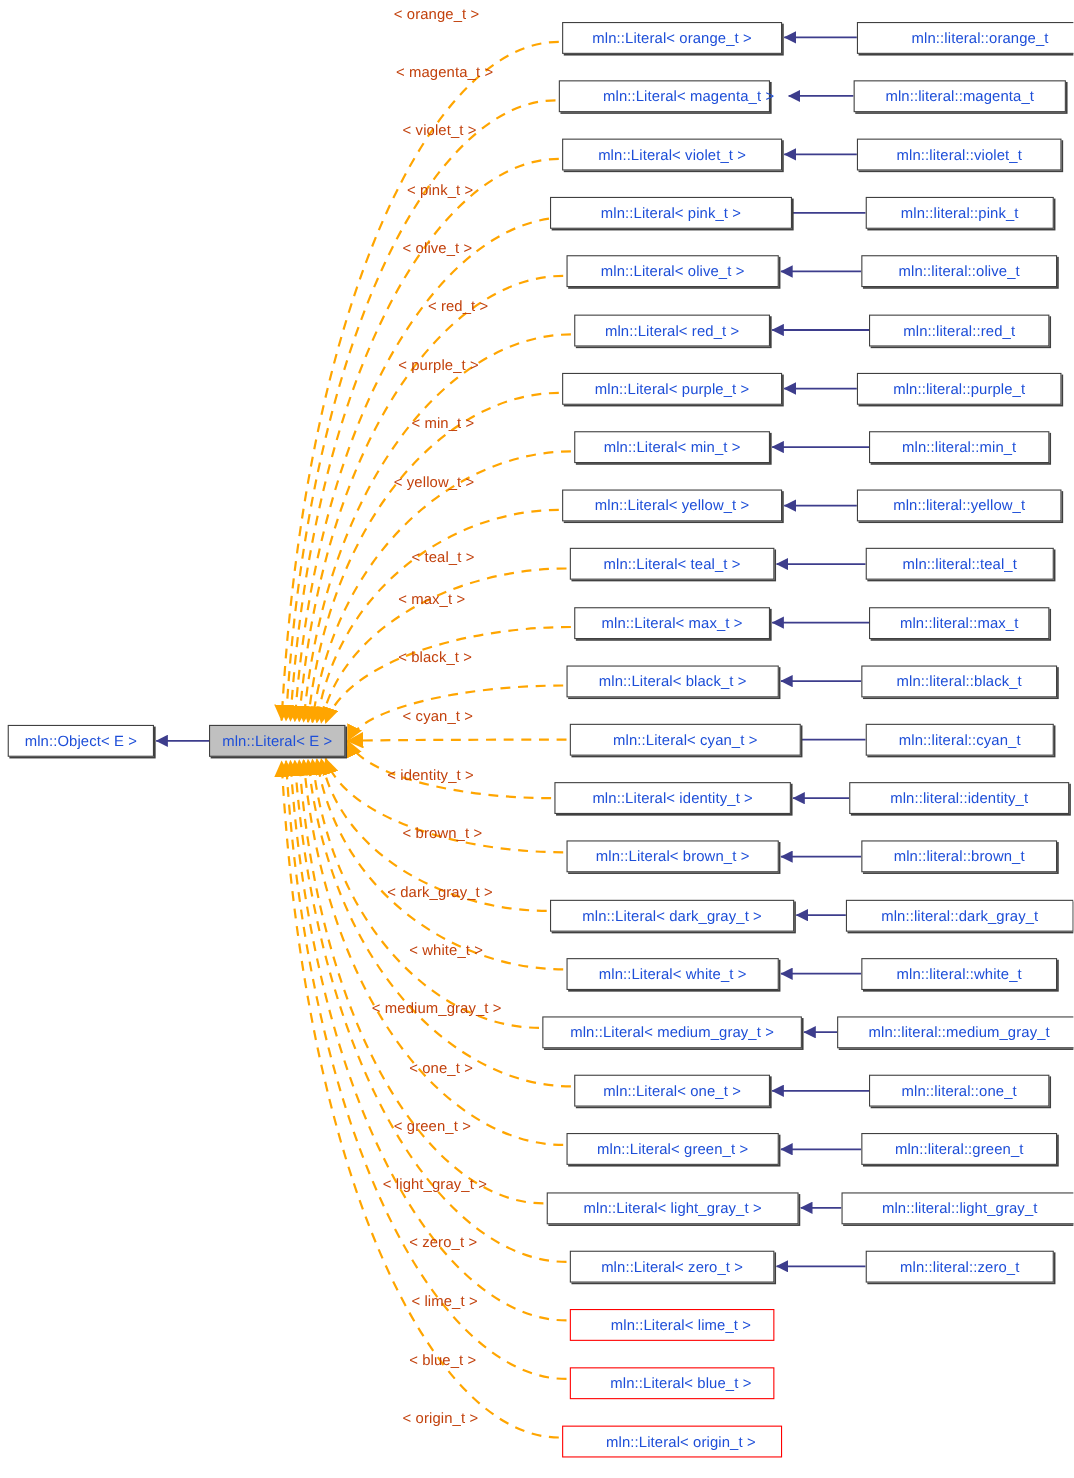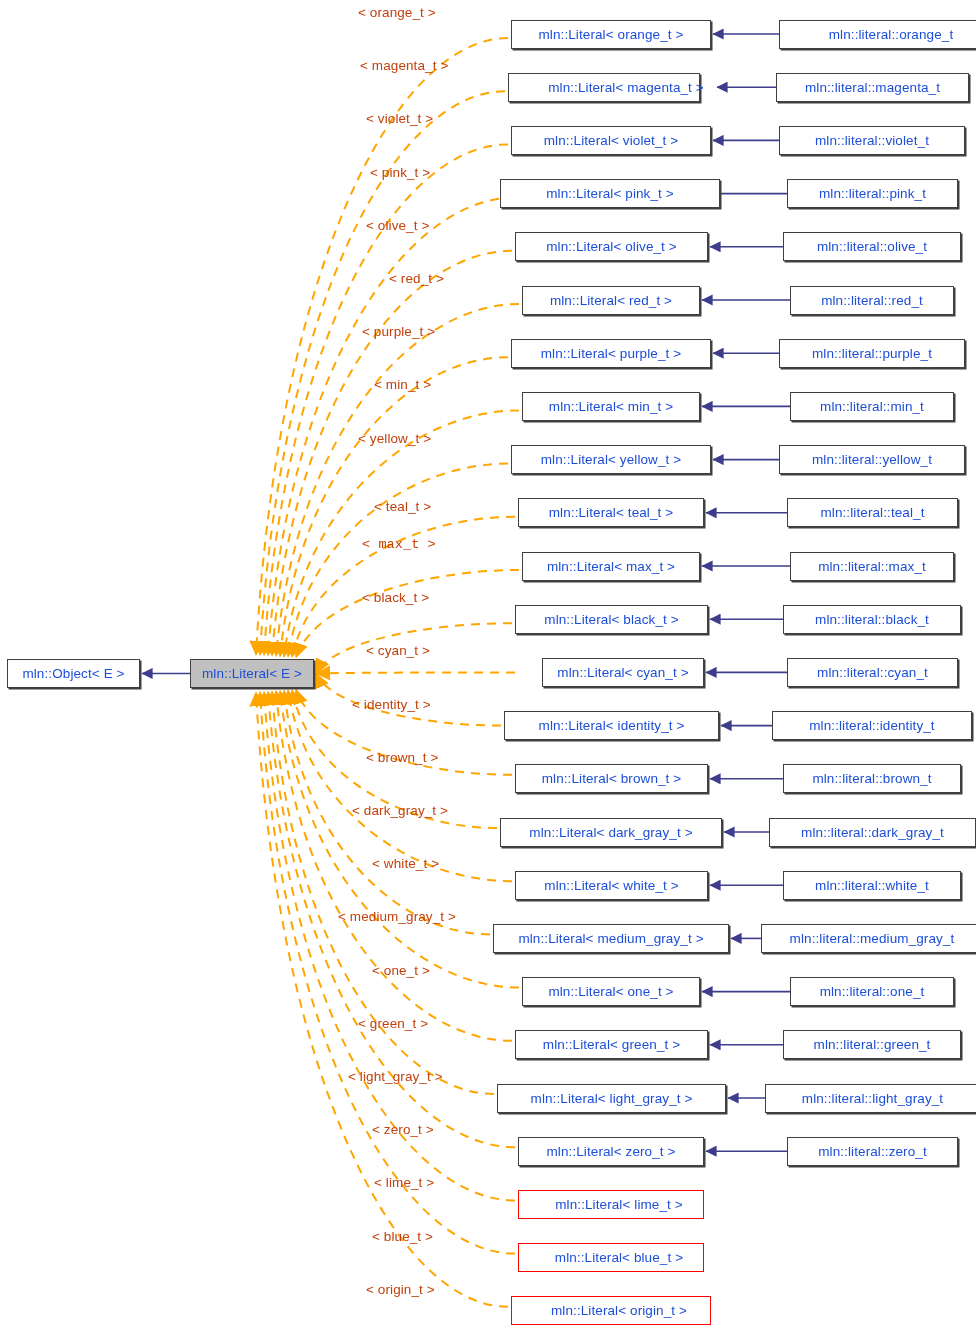--- a/index.html
+++ b/index.html
@@ -208,29 +208,29 @@
       <div class="node shadowed" style="left: 787px; top: 498px; width: 171px;">
         <span>mln::literal::teal_t</span>
       </div>
       <div class="tlabel" style="left: 374px; top: 485px; margin-top: 15px;">&lt; teal_t &gt;</div>
       <div class="node shadowed" style="left: 522px; top: 552px; width: 178px;">
         <span>mln::Literal&lt; max_t &gt;</span>
       </div>
       <div class="node shadowed" style="left: 790px; top: 552px; width: 164px;">
         <span>mln::literal::max_t</span>
       </div>
-      <div class="tlabel" style="left: 362px; top: 538px; font-family: Liberation Mono, monospace;">&lt; max_t &gt;</div>
+      <div class="tlabel" style="left: 362px; top: 538px;">&lt; max_t &gt;</div>
       <div class="node shadowed" style="left: 515px; top: 605px; width: 193px;">
         <span>mln::Literal&lt; black_t &gt;</span>
       </div>
       <div class="node shadowed" style="left: 783px; top: 605px; width: 178px;">
         <span>mln::literal::black_t</span>
       </div>
       <div class="tlabel" style="left: 362px; top: 591px;">&lt; black_t &gt;</div>
-      <div class="node shadowed" style="left: 518px; top: 658px; width: 162px; margin-left: 24px;">
+      <div class="node shadowed" style="left: 518px; top: 658px; width: 210px;">
         <span>mln::Literal&lt; cyan_t &gt;</span>
       </div>
       <div class="node shadowed" style="left: 787px; top: 658px; width: 171px;">
         <span>mln::literal::cyan_t</span>
       </div>
       <div class="tlabel" style="left: 366px; top: 644px;">&lt; cyan_t &gt;</div>
       <div class="node shadowed" style="left: 504px; top: 711px; width: 215px; text-align: right;">
         <span>mln::Literal&lt; identity_t &gt;</span>
       </div>
       <div class="node shadowed" style="left: 772px; top: 711px; width: 200px;">

